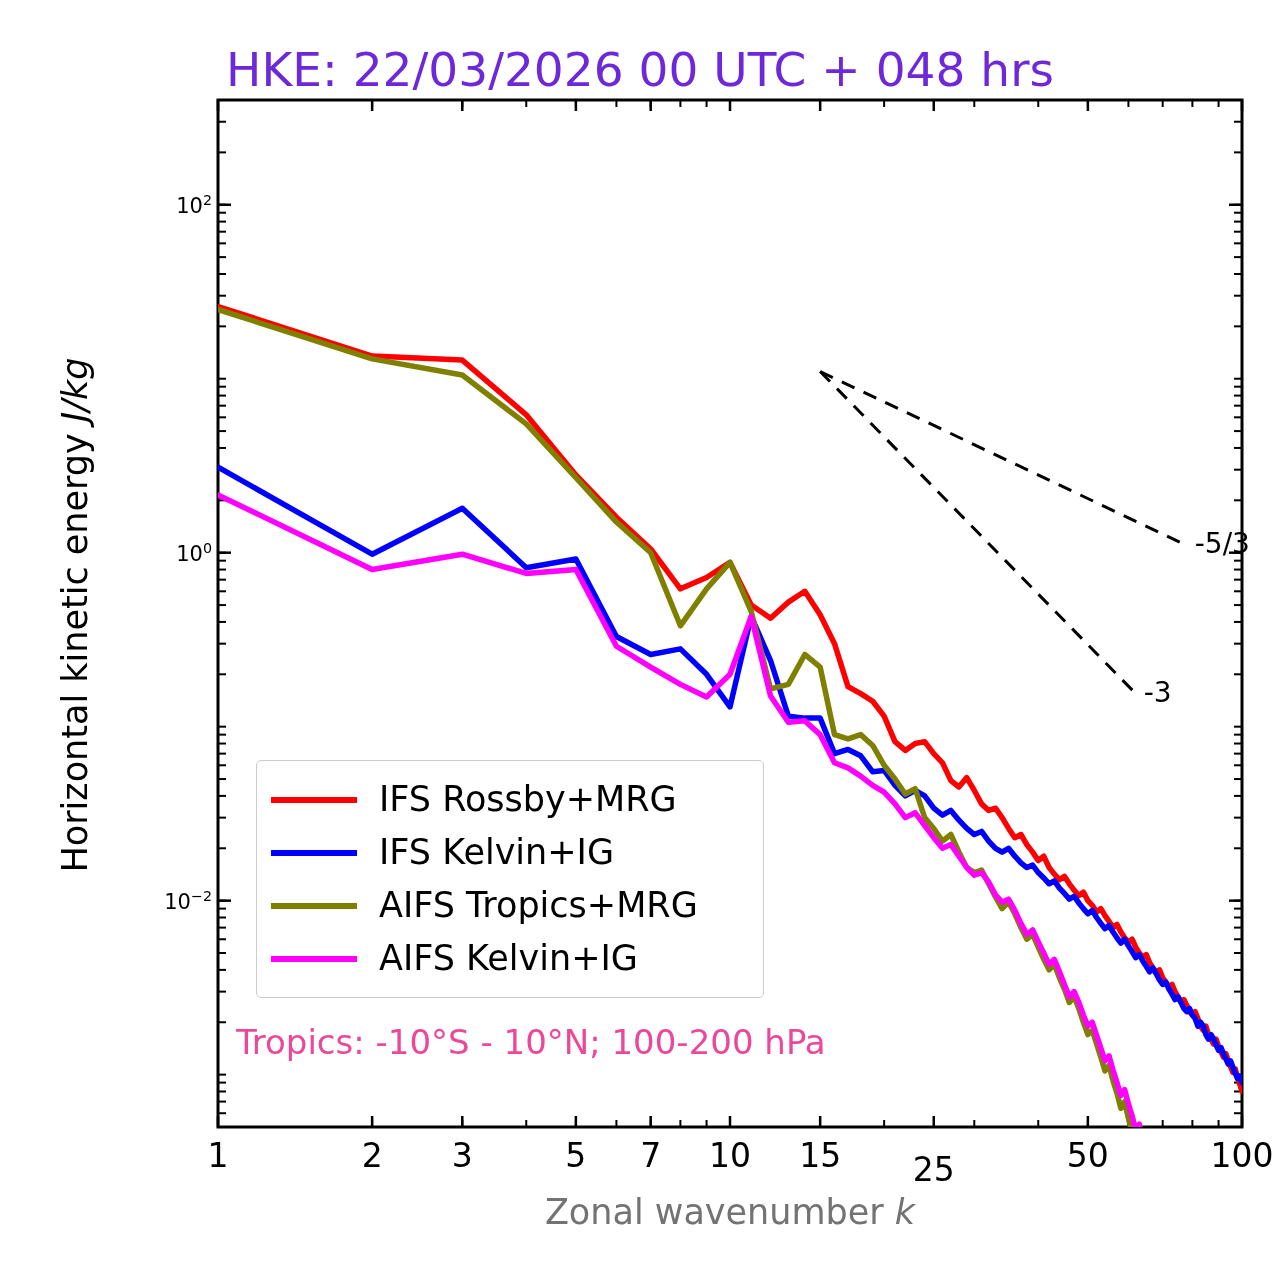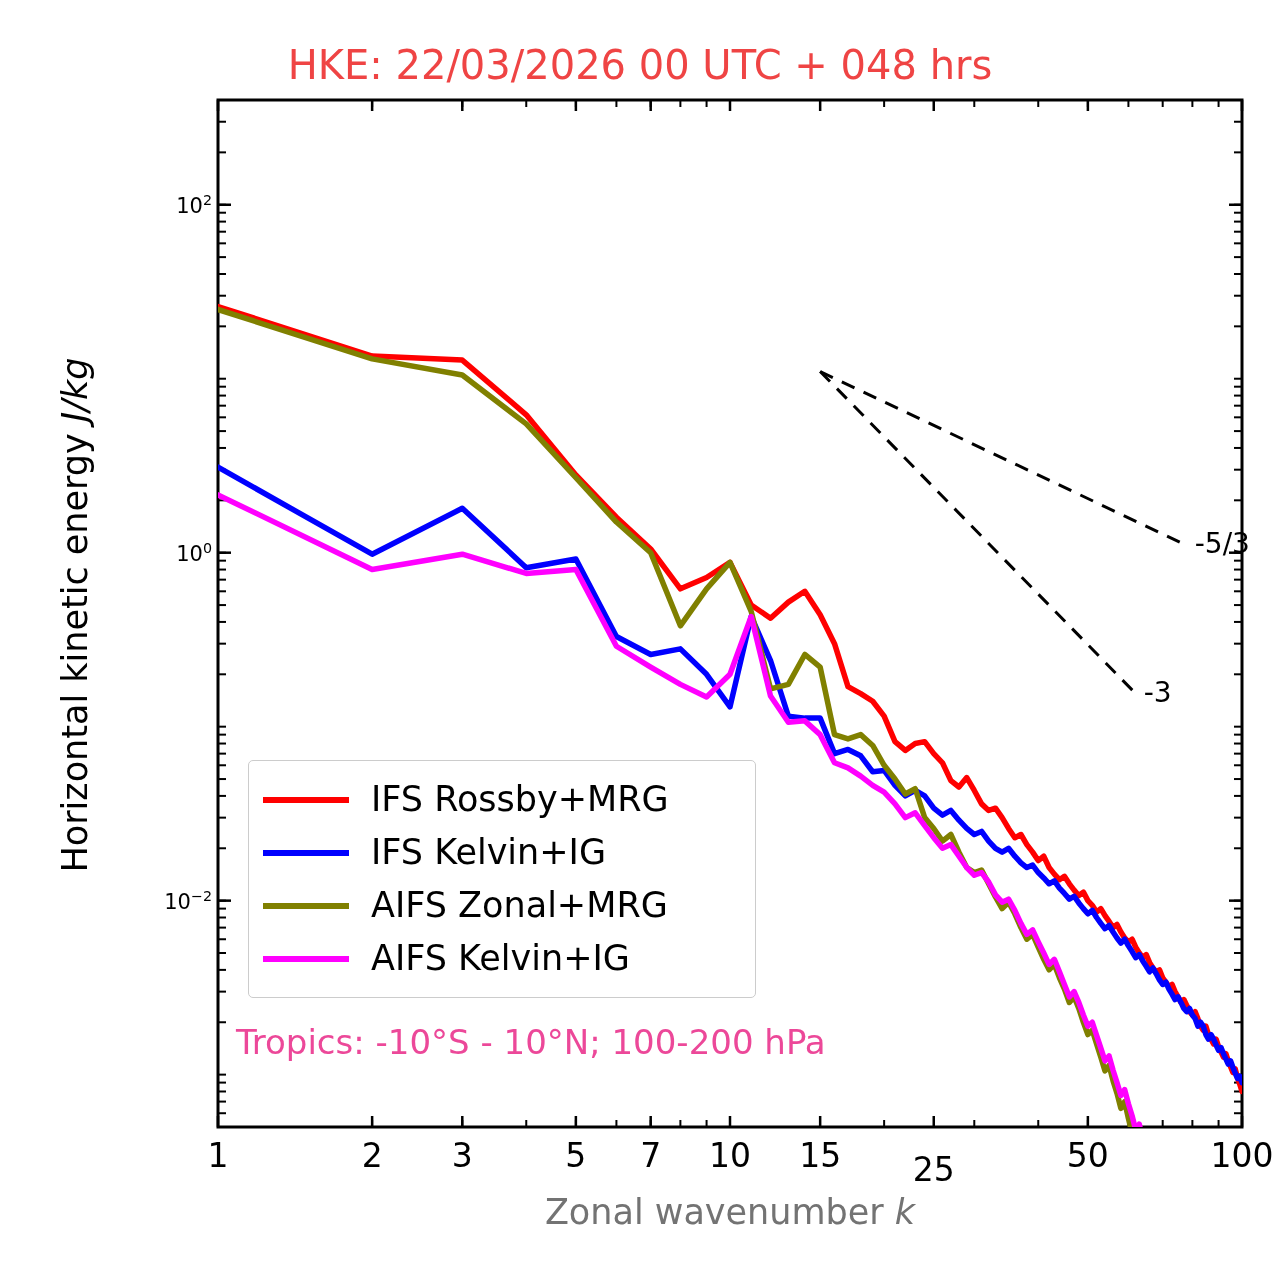--- a/index.html
+++ b/index.html
@@ -19,23 +19,23 @@
     width: 1280px;
     height: 1288px;
     background: #ffffff;
   }
   #chart-title {
     position: absolute;
     left: 0;
     top: 42px;
     width: 1280px;
     text-align: center;
-    font-size: 40px;
+    font-size: 47px;
     font-family: "DejaVu Sans", sans-serif;
-    color: #ef4444;
+    color: #6d28d9;
     letter-spacing: 0px;
   }
   #plot-svg {
     position: absolute;
     left: 0;
     top: 0;
   }
   #ylabel {
     position: absolute;
     left: -275px;
@@ -71,21 +71,21 @@
     font-size: 21px;
     color: #000000;
     text-align: right;
     right: 1068px;
     transform: translateY(-50%);
     white-space: nowrap;
   }
   .tick-label-y sup { font-size: 0.68em; }
   #legend {
     position: absolute;
-    left: 248px;
+    left: 256px;
     top: 760px;
     width: 508px;
     box-sizing: border-box;
     border: 1.5px solid #cccccc;
     border-radius: 5px;
     background: #ffffff;
     padding: 12px 16px 12px 14px;
   }
   .legend-row {
     display: flex;
@@ -335,21 +335,21 @@
       <div class="legend-row">
         <span class="legend-swatch" style="background: rgb(255, 0, 0);"></span>
         <span class="legend-text">IFS Rossby+MRG</span>
       </div>
       <div class="legend-row">
         <span class="legend-swatch" style="background: rgb(0, 0, 255);"></span>
         <span class="legend-text">IFS Kelvin+IG</span>
       </div>
       <div class="legend-row">
         <span class="legend-swatch" style="background: rgb(128, 128, 0);"></span>
-        <span class="legend-text">AIFS Zonal+MRG</span>
+        <span class="legend-text">AIFS Tropics+MRG</span>
       </div>
       <div class="legend-row">
         <span class="legend-swatch" style="background: rgb(255, 0, 255);"></span>
         <span class="legend-text">AIFS Kelvin+IG</span>
       </div>
     </div>
 
   <div id="annotation">Tropics: -10°S - 10°N; 100-200 hPa</div>
 
 </div>

